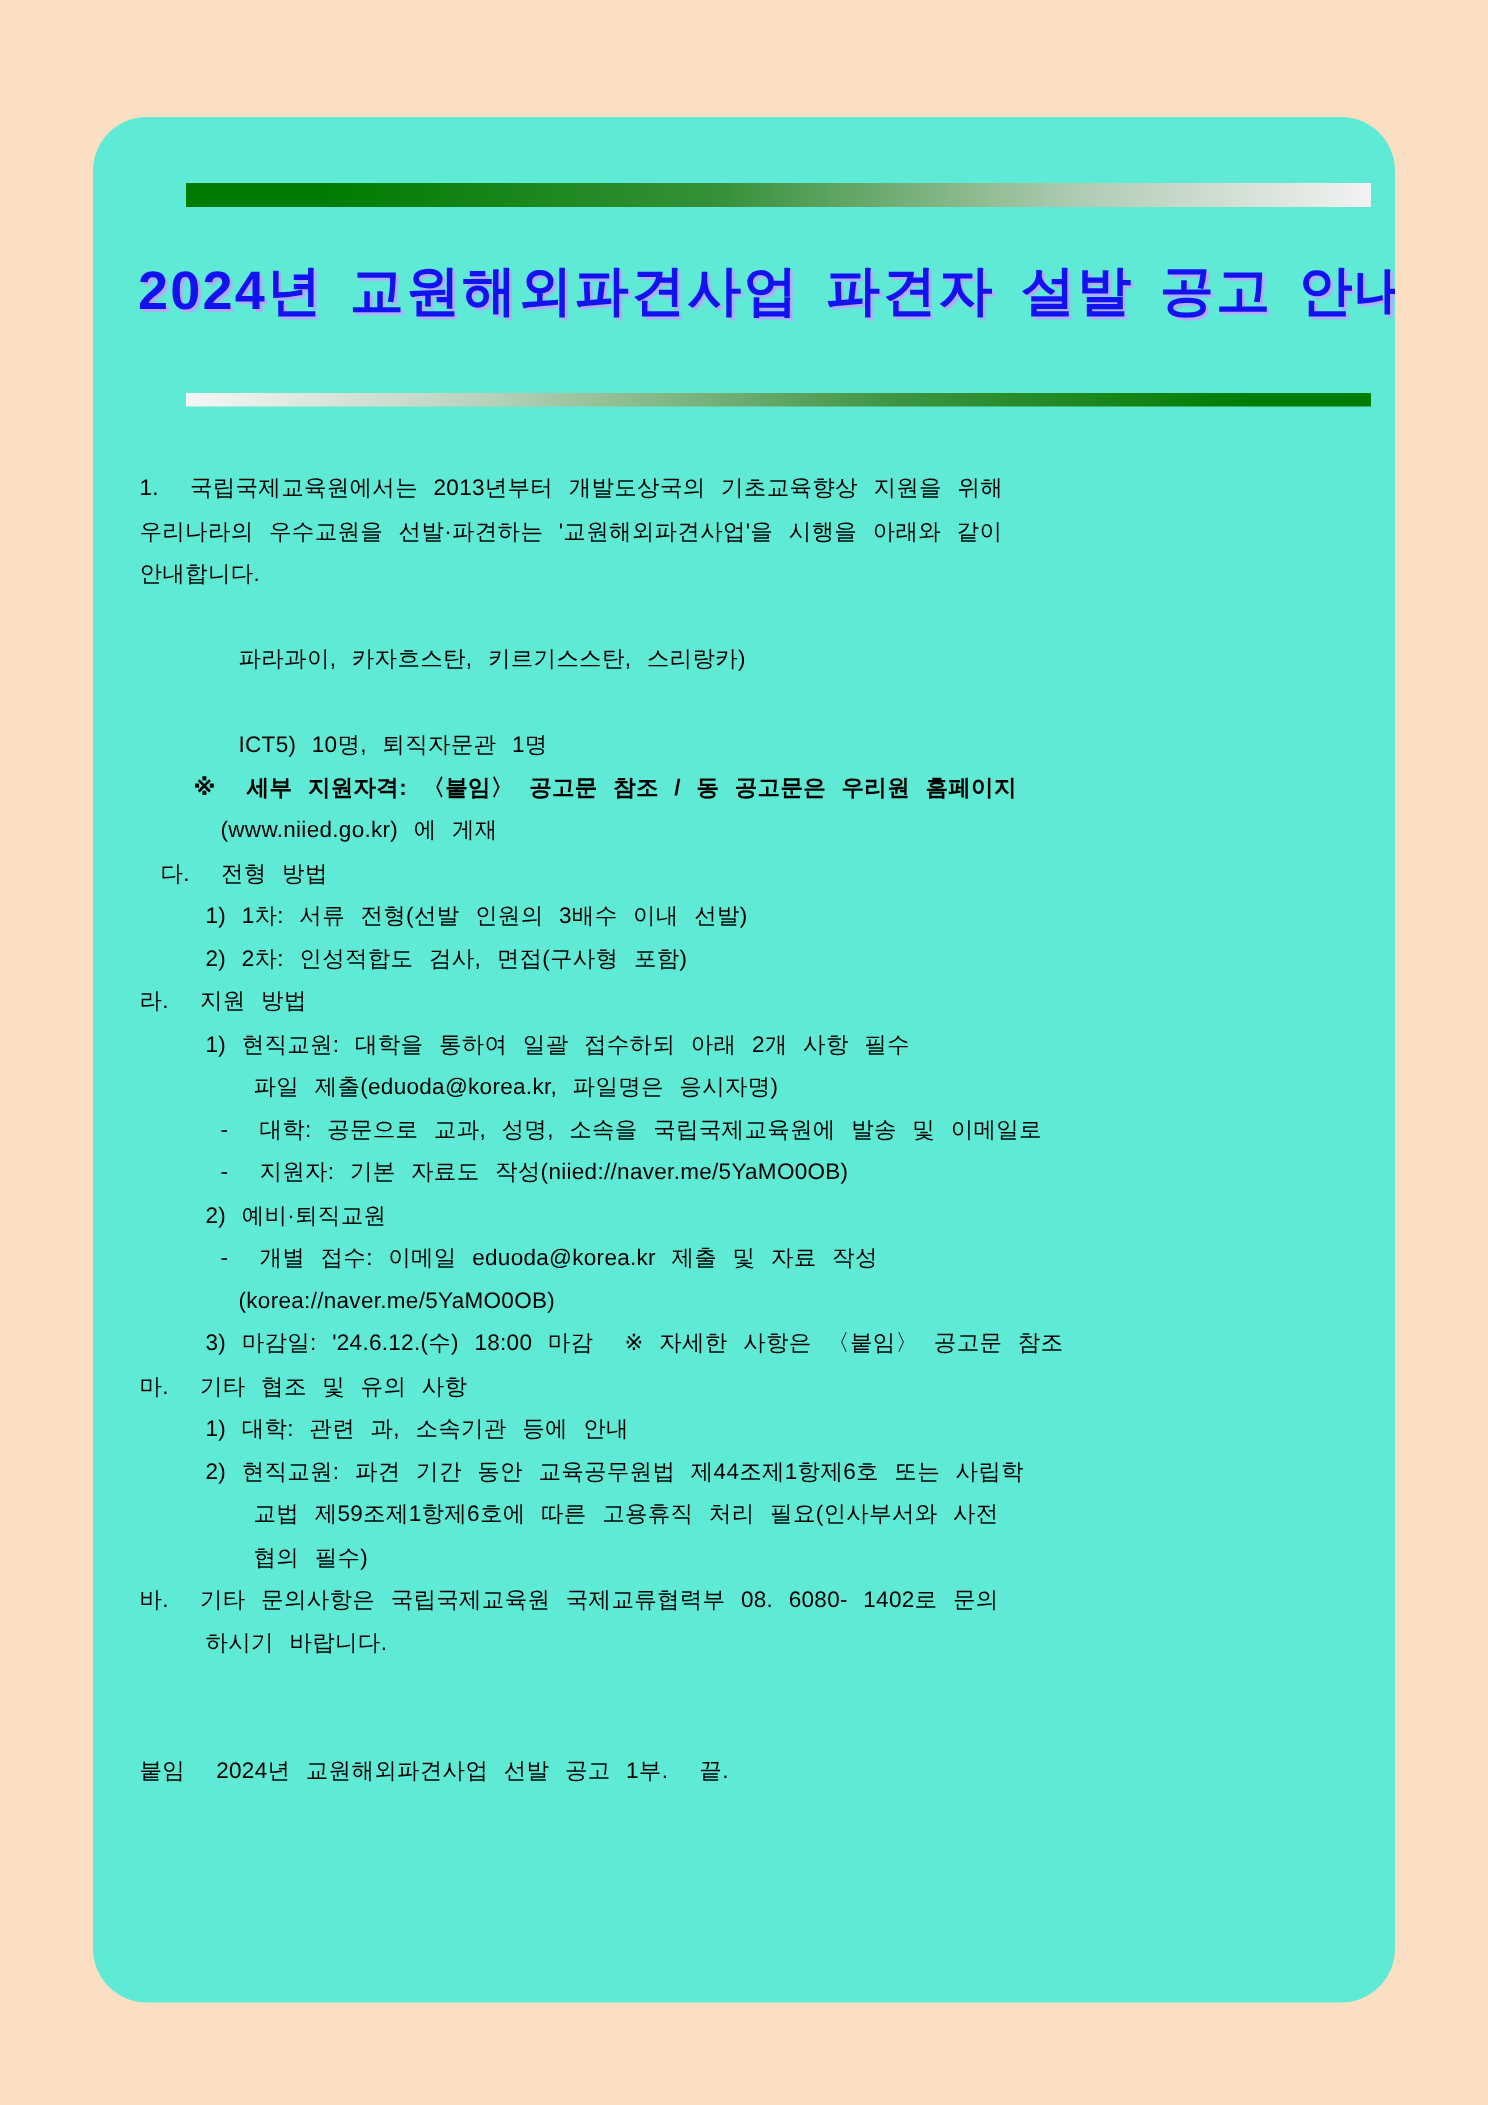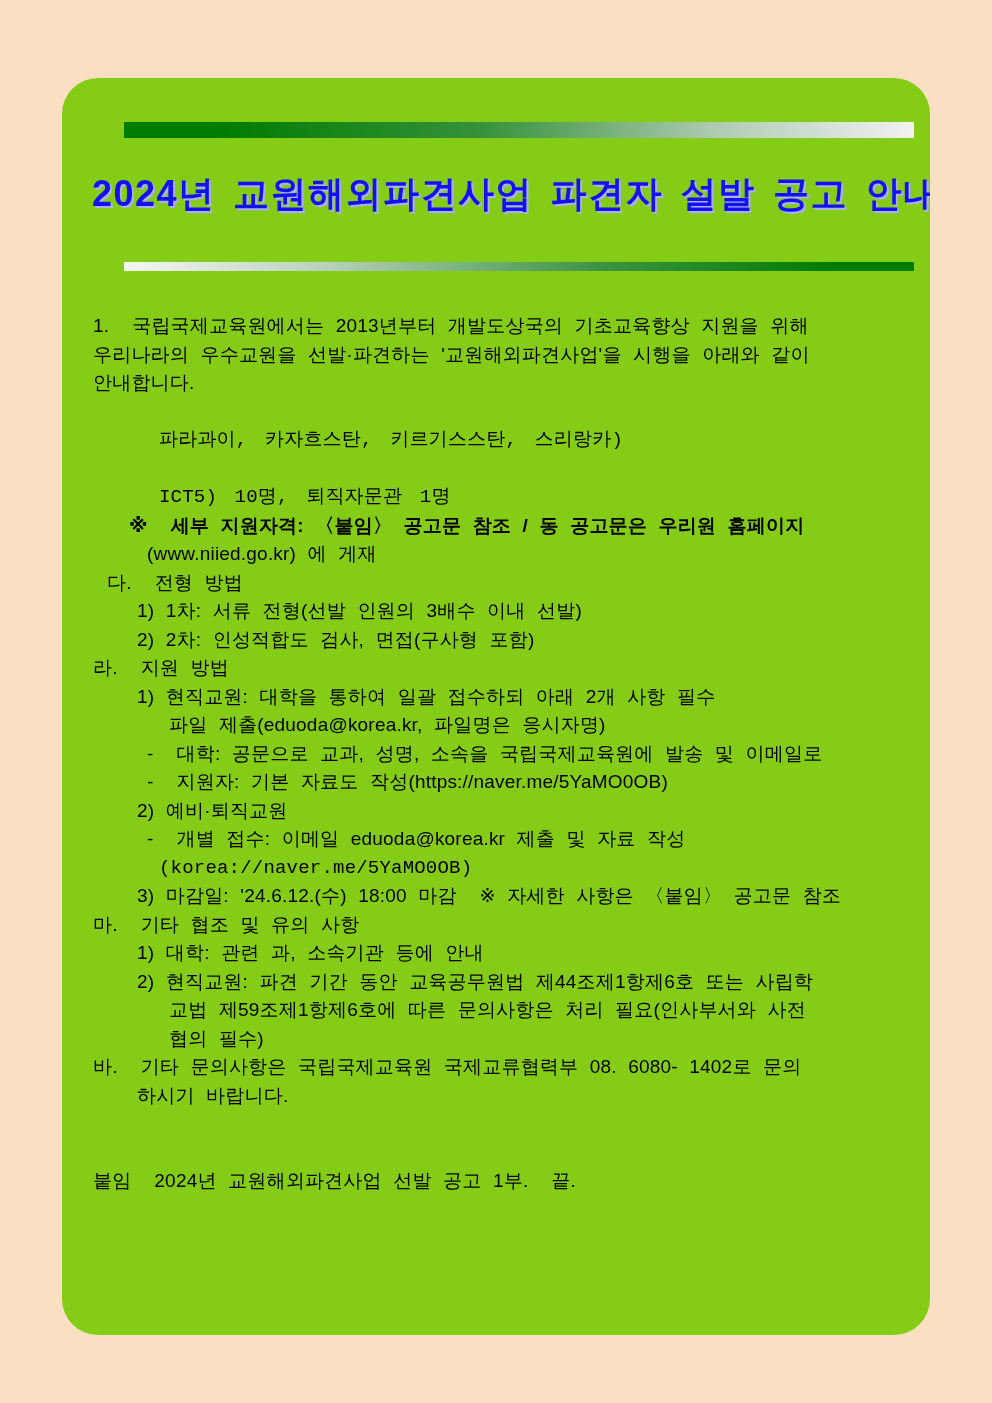--- a/index.html
+++ b/index.html
@@ -12,21 +12,21 @@
     background: #FBDFC2;
     position: relative;
     font-family: "Liberation Sans", "DejaVu Sans", sans-serif;
   }
   .card {
     position: absolute;
     left: 62px;
     top: 78px;
     width: 868px;
     height: 1257px;
-    background: #84cc16;
+    background: #5eead4;
     border-radius: 36px;
     overflow: hidden;
   }
   .bar {
     position: absolute;
     left: 62px;
     width: 790px;
   }
   .bar.top {
     top: 44px;
@@ -54,36 +54,36 @@
   }
   .doc-body {
     position: absolute;
     top: 234px;
     left: 31px;
     right: 8px;
   }
   .line {
     height: 28.5px;
     line-height: 28.5px;
-    font-size: 19px;
+    font-size: 15px;
     color: #000000;
     letter-spacing: 0.2px;
     word-spacing: 6px;
     white-space: pre;
   }
   .blank {
     height: 28.5px;
   }
   .ind-0 { padding-left: 0; }
   .ind-1 { padding-left: 14px; }
   .ind-2 { padding-left: 26px; }
   .ind-3 { padding-left: 36px; font-weight: bold; }
   .ind-4 { padding-left: 44px; }
   .ind-5 { padding-left: 54px; }
-  .ind-6 { padding-left: 66px; font-family: Liberation Mono, monospace; }
+  .ind-6 { padding-left: 66px; }
   .ind-7 { padding-left: 76px; }
 </style>
 </head>
 <body>
 
 <div class="card">
   <div class="bar top"></div>
   <div class="title">2024년 교원해외파견사업 파견자 설발 공고 안내</div>
   <div class="bar bottom"></div>
   <div class="doc-body" id="doc-body">
@@ -96,29 +96,29 @@
       <div class="line ind-6">ICT5) 10명, 퇴직자문관 1명</div>
       <div class="line ind-3">※  세부 지원자격: 〈붙임〉 공고문 참조 / 동 공고문은 우리원 홈페이지</div>
       <div class="line ind-5">(www.niied.go.kr) 에 게재</div>
       <div class="line ind-1">다.  전형 방법</div>
       <div class="line ind-4">1) 1차: 서류 전형(선발 인원의 3배수 이내 선발)</div>
       <div class="line ind-4">2) 2차: 인성적합도 검사, 면접(구사형 포함)</div>
       <div class="line ind-0">라.  지원 방법</div>
       <div class="line ind-4">1) 현직교원: 대학을 통하여 일괄 접수하되 아래 2개 사항 필수</div>
       <div class="line ind-7">파일 제출(eduoda@korea.kr, 파일명은 응시자명)</div>
       <div class="line ind-5">-  대학: 공문으로 교과, 성명, 소속을 국립국제교육원에 발송 및 이메일로</div>
-      <div class="line ind-5">-  지원자: 기본 자료도 작성(https://naver.me/5YaMO0OB)</div>
+      <div class="line ind-5">-  지원자: 기본 자료도 작성(niied://naver.me/5YaMO0OB)</div>
       <div class="line ind-4">2) 예비·퇴직교원</div>
       <div class="line ind-5">-  개별 접수: 이메일 eduoda@korea.kr 제출 및 자료 작성</div>
       <div class="line ind-6">(korea://naver.me/5YaMO0OB)</div>
       <div class="line ind-4">3) 마감일: '24.6.12.(수) 18:00 마감  ※ 자세한 사항은 〈붙임〉 공고문 참조</div>
       <div class="line ind-0">마.  기타 협조 및 유의 사항</div>
       <div class="line ind-4">1) 대학: 관련 과, 소속기관 등에 안내</div>
       <div class="line ind-4">2) 현직교원: 파견 기간 동안 교육공무원법 제44조제1항제6호 또는 사립학</div>
-      <div class="line ind-7">교법 제59조제1항제6호에 따른 문의사항은 처리 필요(인사부서와 사전</div>
+      <div class="line ind-7">교법 제59조제1항제6호에 따른 고용휴직 처리 필요(인사부서와 사전</div>
       <div class="line ind-7">협의 필수)</div>
       <div class="line ind-0">바.  기타 문의사항은 국립국제교육원 국제교류협력부 08. 6080- 1402로 문의</div>
       <div class="line ind-4">하시기 바랍니다.</div>
       <div class="blank"></div>
       <div class="blank"></div>
       <div class="line ind-0">붙임  2024년 교원해외파견사업 선발 공고 1부.  끝.</div>
     </div>
 </div>
 
 </body></html>

